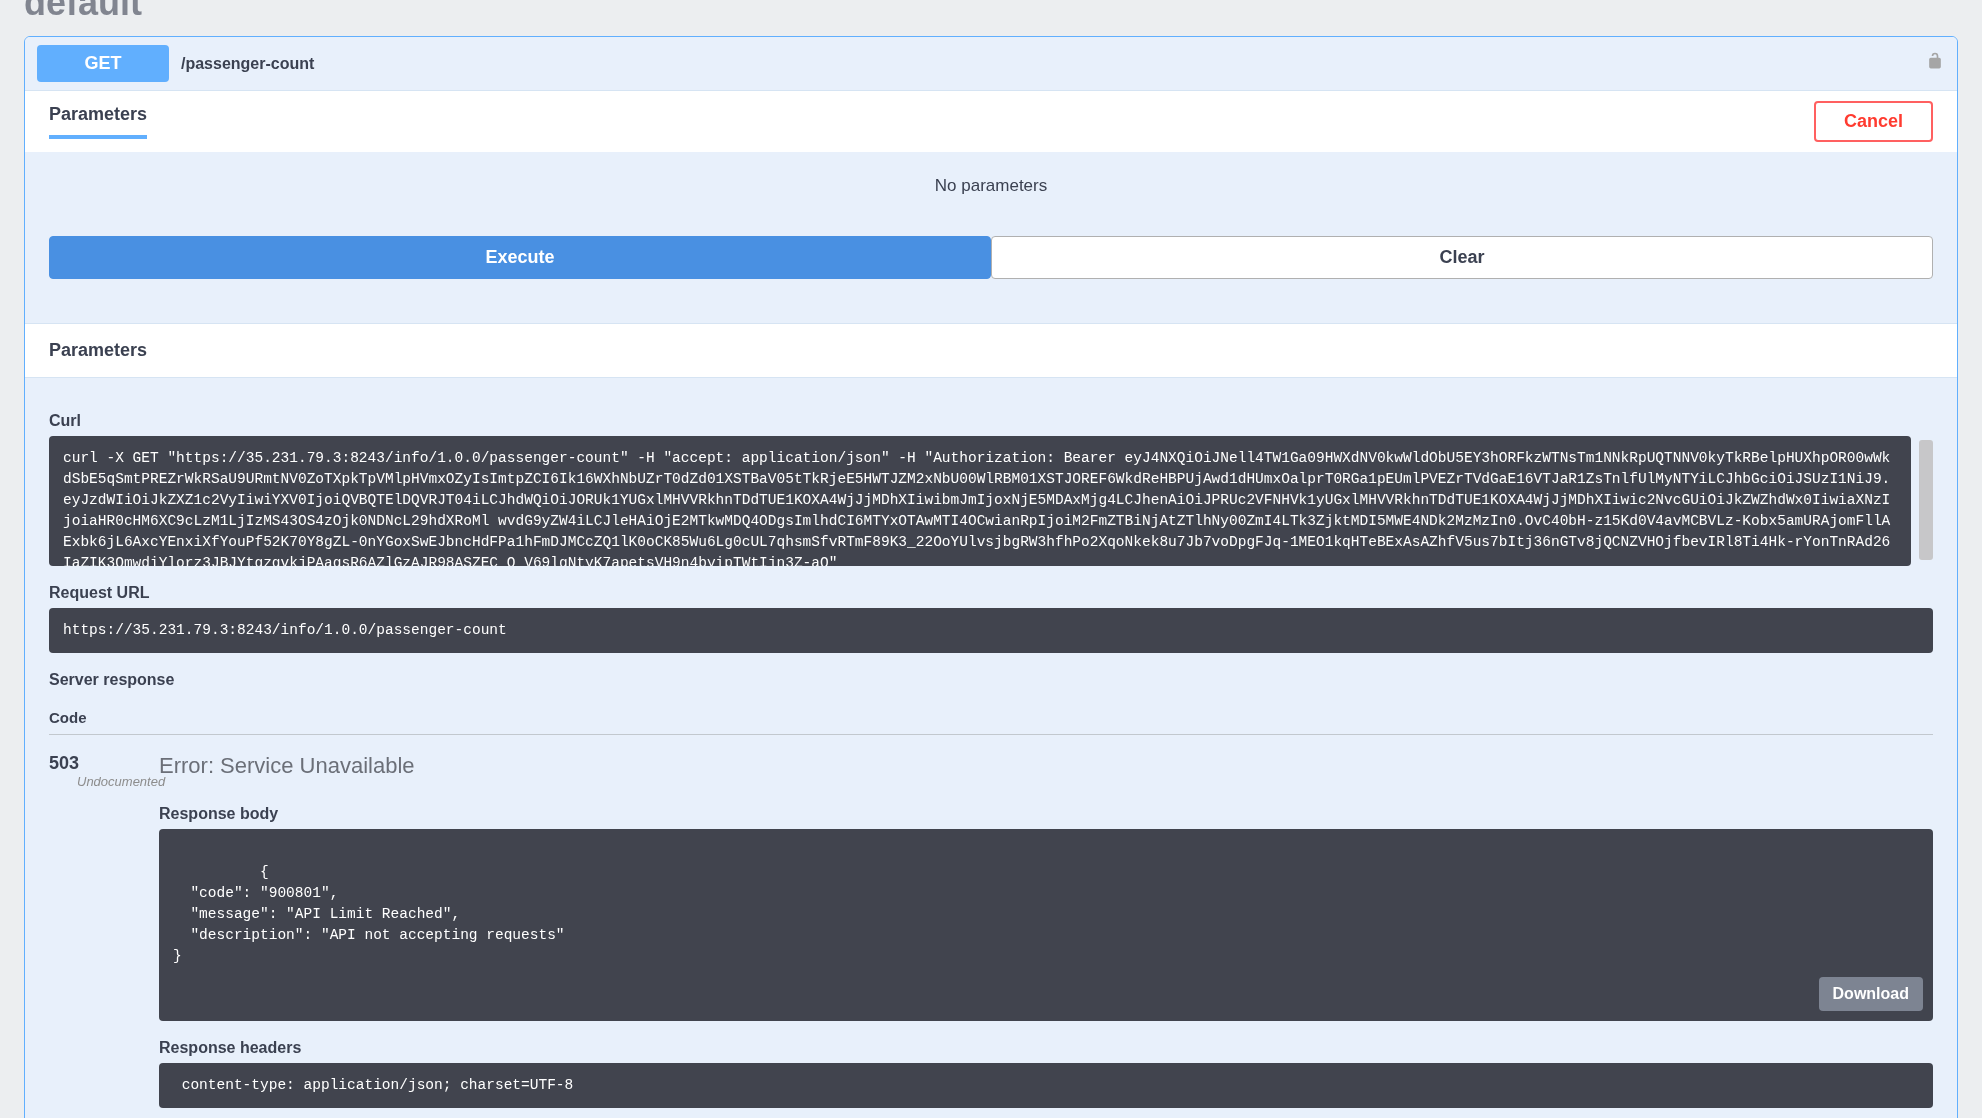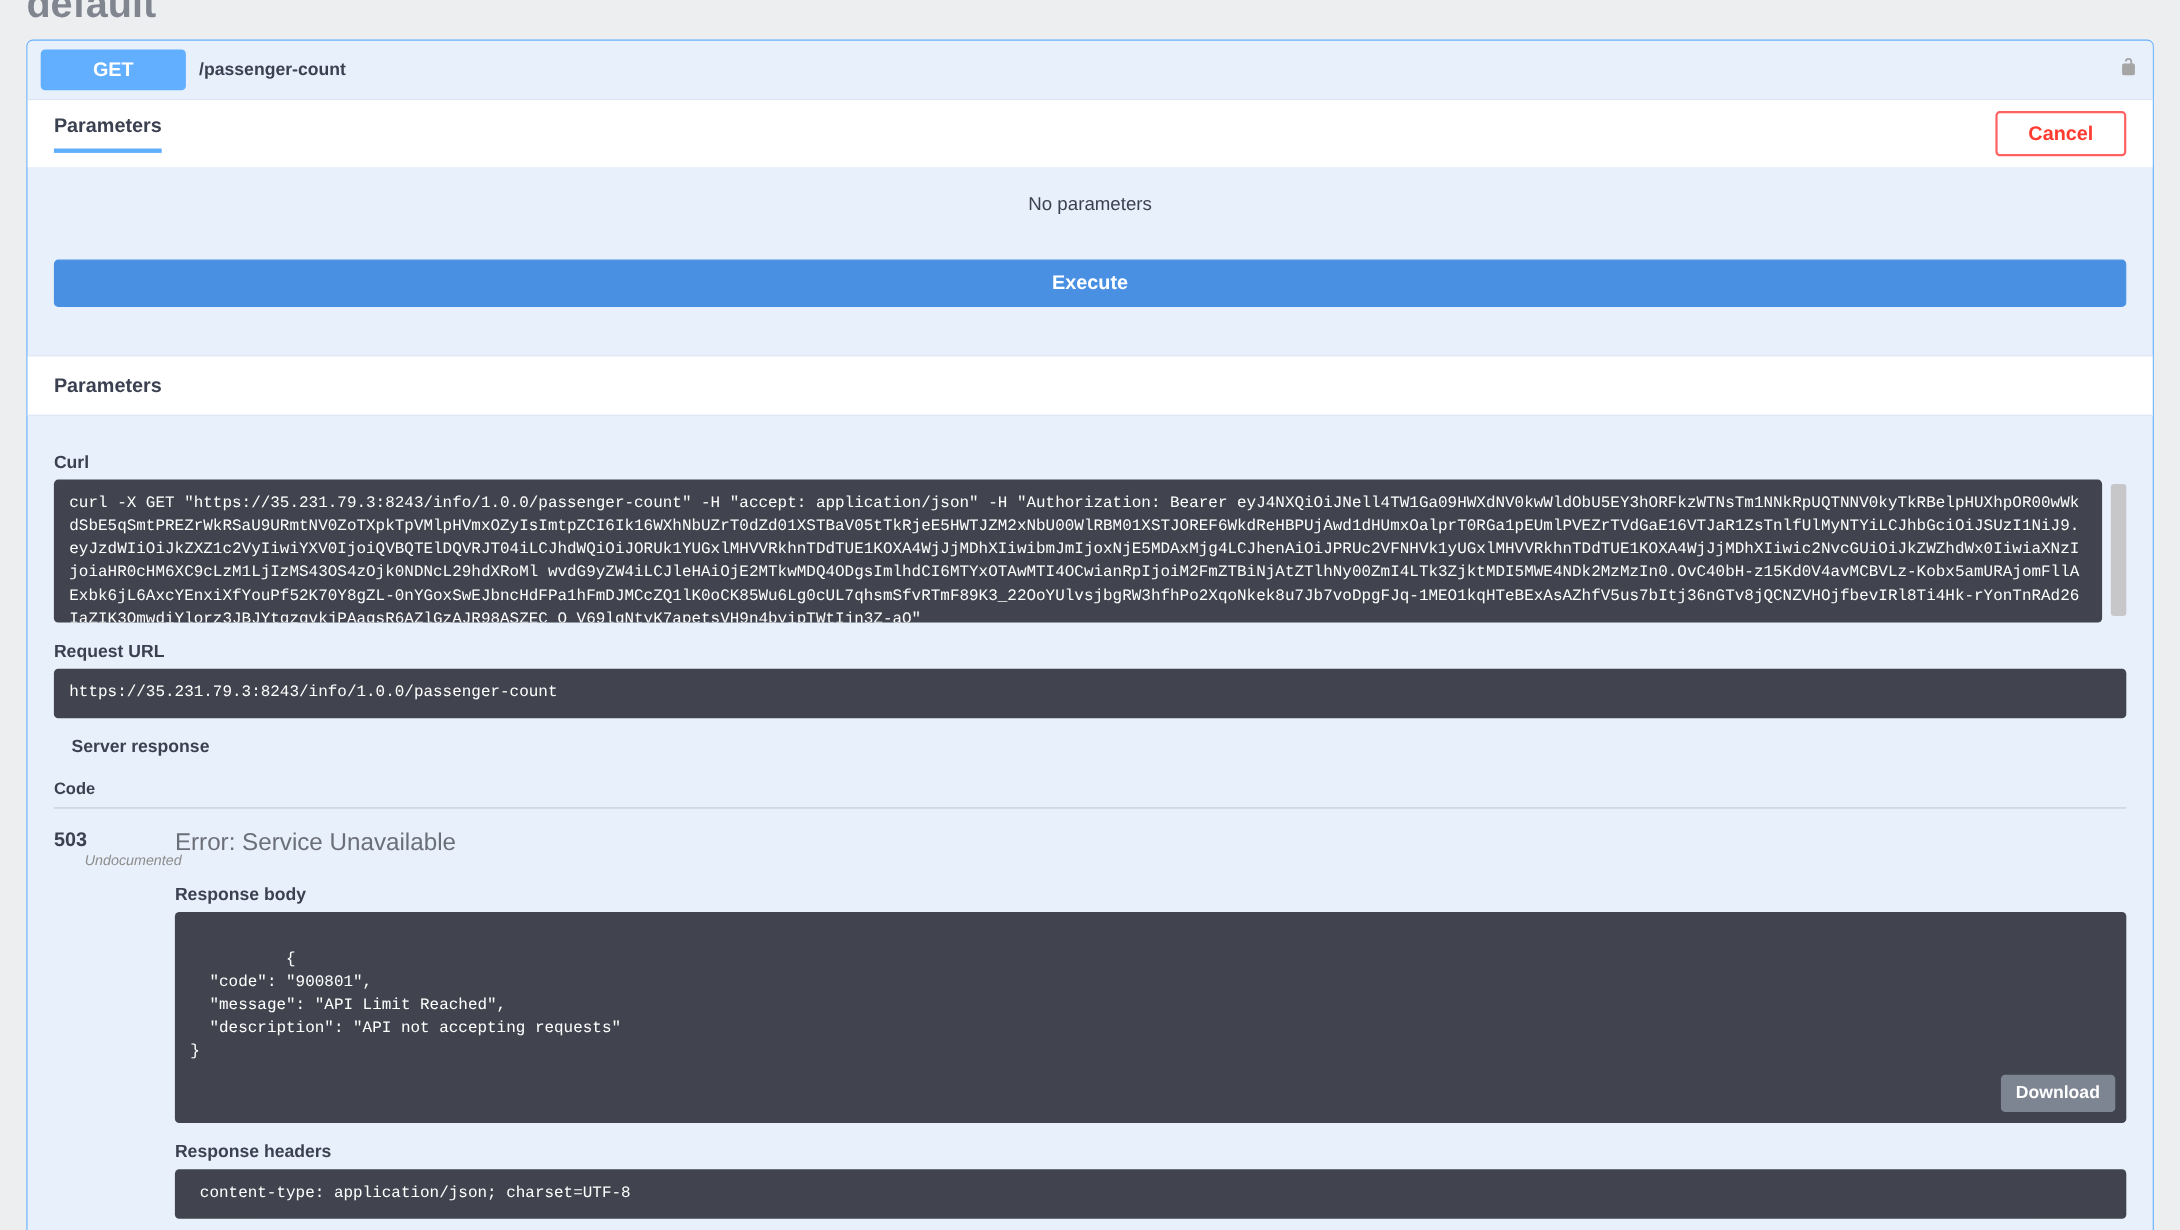--- a/index.html
+++ b/index.html
@@ -198,37 +198,38 @@
 
   <div class="panel-white">
     <div class="param-tab">Parameters</div>
     <button class="cancel-btn">Cancel</button>
   </div>
 
   <div class="body-section">
     <div class="no-params">No parameters</div>
     <div class="btn-row">
       <button class="exec-btn">Execute</button>
+      <button class="clear-btn">Clear</button>
     </div>
   </div>
 
   <div class="responses-head">Parameters</div>
 
   <div class="body-section lower">
 
     <div class="sub-h">Curl</div>
     <div class="curl-wrap">
       <div class="code-block">curl -X GET "https://35.231.79.3:8243/info/1.0.0/passenger-count" -H "accept: application/json" -H "Authorization: Bearer eyJ4NXQiOiJNell4TW1Ga09HWXdNV0kwWldObU5EY3hORFkzWTNsTm1NNkRpUQTNNV0kyTkRBelpHUXhpOR00wWkdSbE5qSmtPREZrWkRSaU9URmtNV0ZoTXpkTpVMlpHVmxOZyIsImtpZCI6Ik16WXhNbUZrT0dZd01XSTBaV05tTkRjeE5HWTJZM2xNbU00WlRBM01XSTJOREF6WkdReHBPUjAwd1dHUmxOalprT0RGa1pEUmlPVEZrTVdGaE16VTJaR1ZsTnlfUlMyNTYiLCJhbGciOiJSUzI1NiJ9.eyJzdWIiOiJkZXZ1c2VyIiwiYXV0IjoiQVBQTElDQVRJT04iLCJhdWQiOiJORUk1YUGxlMHVVRkhnTDdTUE1KOXA4WjJjMDhXIiwibmJmIjoxNjE5MDAxMjg4LCJhenAiOiJPRUc2VFNHVk1yUGxlMHVVRkhnTDdTUE1KOXA4WjJjMDhXIiwic2NvcGUiOiJkZWZhdWx0IiwiaXNzIjoiaHR0cHM6XC9cLzM1LjIzMS43OS4zOjk0NDNcL29hdXRoMl wvdG9yZW4iLCJleHAiOjE2MTkwMDQ4ODgsImlhdCI6MTYxOTAwMTI4OCwianRpIjoiM2FmZTBiNjAtZTlhNy00ZmI4LTk3ZjktMDI5MWE4NDk2MzMzIn0.OvC40bH-z15Kd0V4avMCBVLz-Kobx5amURAjomFllAExbk6jL6AxcYEnxiXfYouPf52K70Y8gZL-0nYGoxSwEJbncHdFPa1hFmDJMCcZQ1lK0oCK85Wu6Lg0cUL7qhsmSfvRTmF89K3_22OoYUlvsjbgRW3hfhPo2XqoNkek8u7Jb7voDpgFJq-1MEO1kqHTeBExAsAZhfV5us7bItj36nGTv8jQCNZVHOjfbevIRl8Ti4Hk-rYonTnRAd26IaZIK3QmwdiYlorz3JBJYtgzgvkjPAagsR6AZlGzAJR98ASZEC_O_V69lgNtyK7apetsVH9n4byipTWtIjn3Z-aQ"</div>
       <div class="scroll-hint"></div>
     </div>
 
     <div class="sub-h">Request URL</div>
     <div class="code-block">https://35.231.79.3:8243/info/1.0.0/passenger-count</div>
 
-    <div class="sub-h" style="font-size:16px;margin-left:16px;">Server response</div>
+    <div class="sub-h" style="font-size:16px;">Server response</div>
 
     <div class="table-head">
       <div class="col-code">Code</div>
     </div>
 
     <div class="resp-row">
       <div class="resp-code-cell">
         <div class="resp-code-num">503</div>
         <div class="undoc">Undocumented</div>
       </div>

